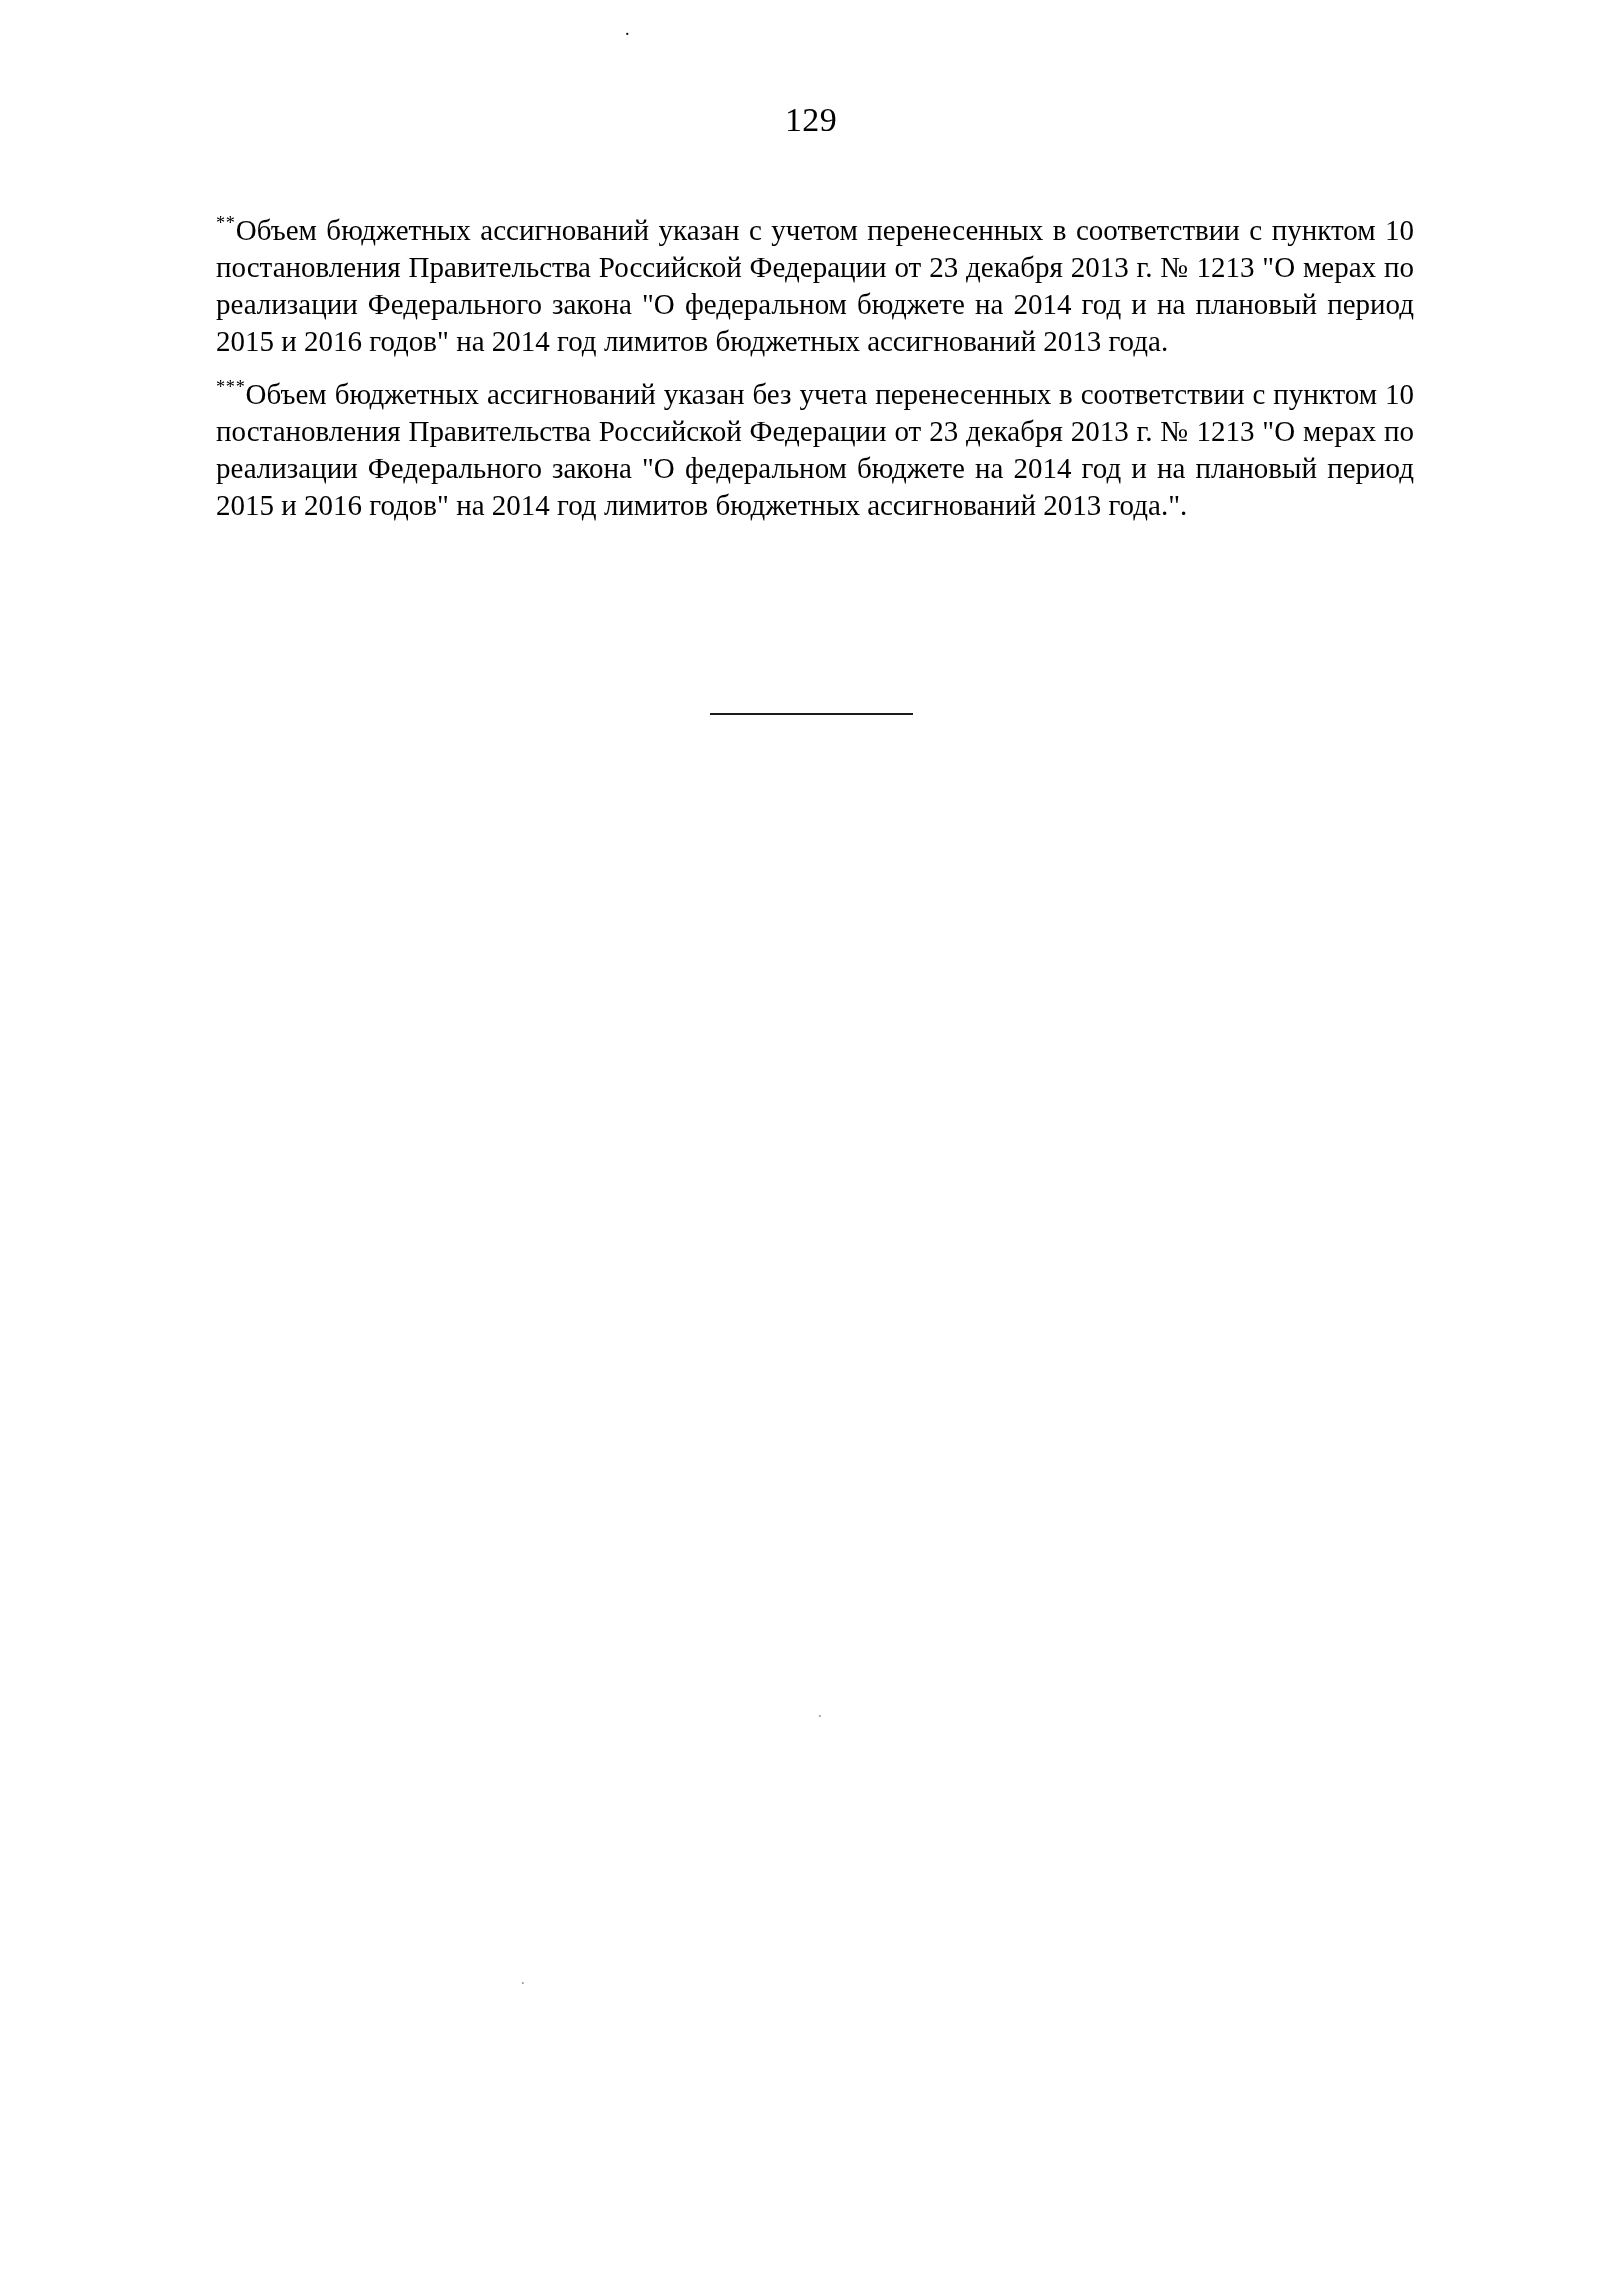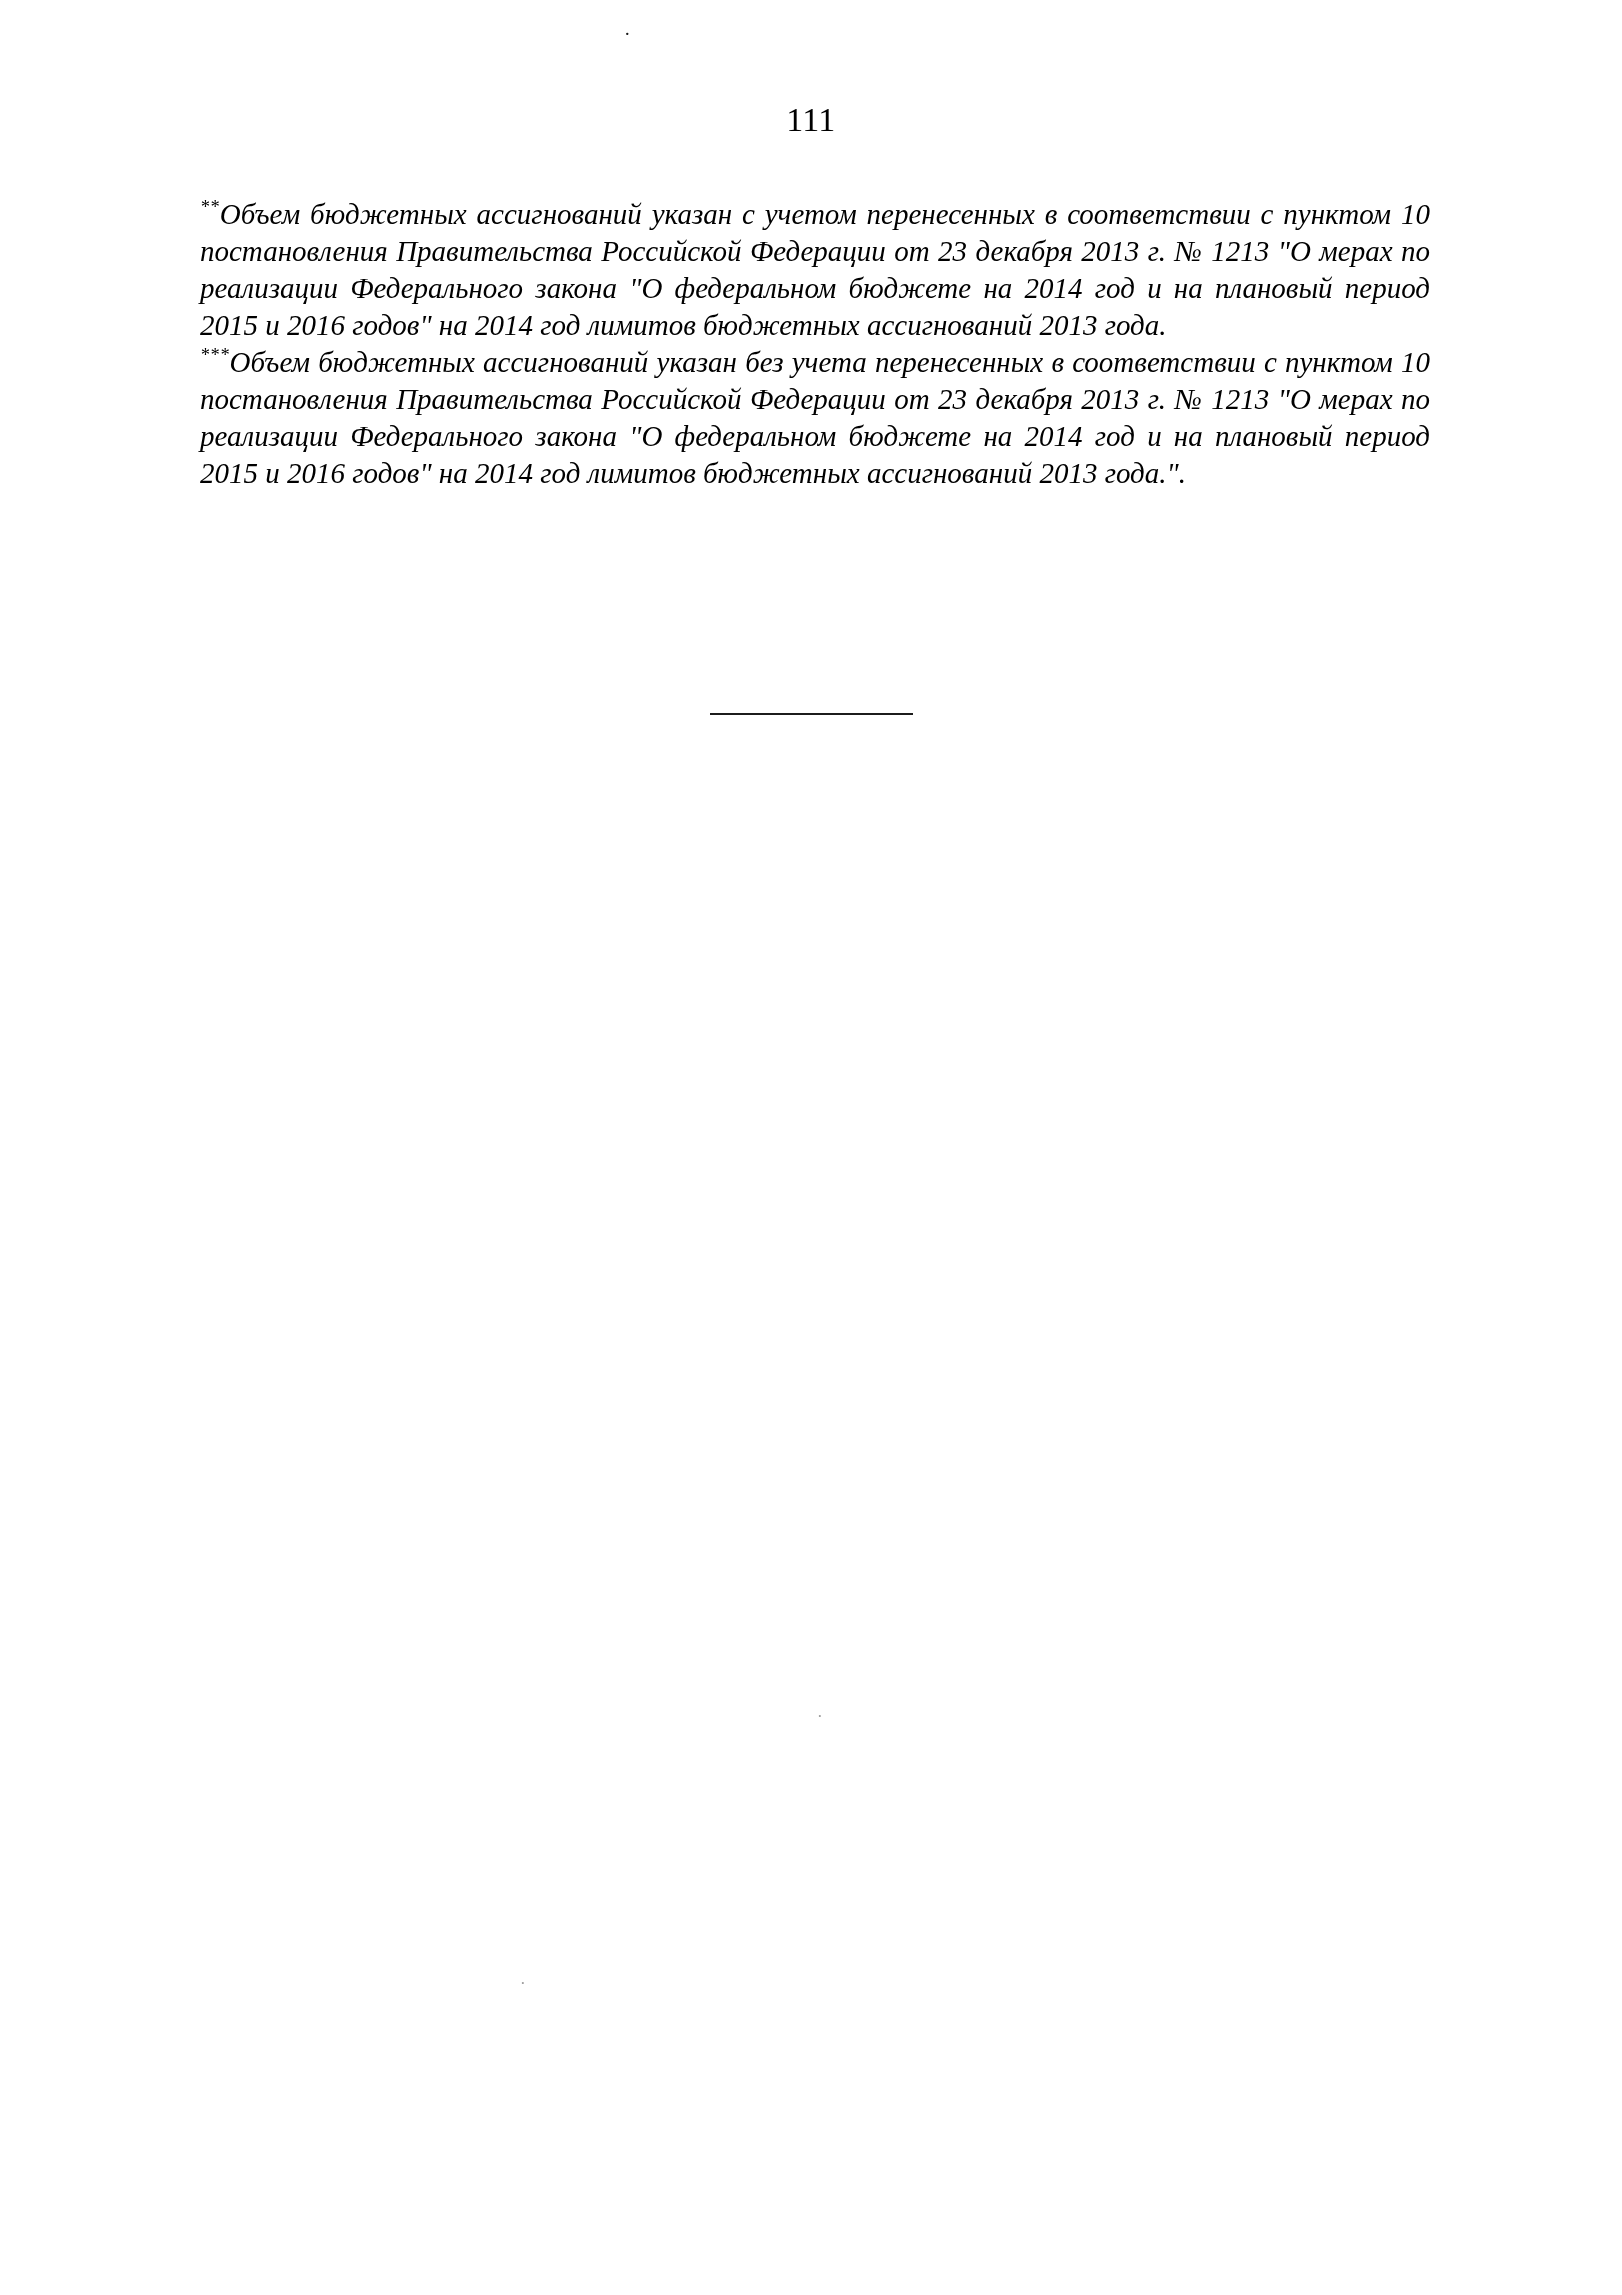--- a/index.html
+++ b/index.html
@@ -37,23 +37,22 @@
     position: absolute;
     left: 200px;
     top: 196px;
     width: 1230px;
   }
   .para {
     font-size: 29px;
     line-height: 37px;
     text-align: justify;
     text-justify: inter-word;
-    margin: 0;
+    margin: 16px;
     hyphens: none;
-    font-style: italic;
   }
   .para + .para {
     margin-top: 0px;
   }
   .para .sup {
     font-size: 18.3px;
     vertical-align: super;
     line-height: 0;
     letter-spacing: 0.7px;
   }
@@ -82,21 +81,21 @@
     line-height: 1;
   }
 </style>
 </head>
 <body>
 
 <div class="page">
 
   <div class="top-dot">·</div>
 
-  <div class="page-number">111</div>
+  <div class="page-number">129</div>
 
   <div class="body-block">
 
     <p class="para">
       <span class="sup">**</span><span>Объем бюджетных ассигнований указан с учетом перенесенных в соответствии с пунктом 10 постановления Правительства Российской Федерации от 23 декабря 2013 г. № 1213 "О мерах по реализации Федерального закона "О федеральном бюджете на 2014 год и на плановый период 2015 и 2016 годов" на 2014 год лимитов бюджетных ассигнований 2013 года.</span>
     </p>
 
     <p class="para">
       <span class="sup">***</span><span>Объем бюджетных ассигнований указан без учета перенесенных в соответствии с пунктом 10 постановления Правительства Российской Федерации от 23 декабря 2013 г. № 1213 "О мерах по реализации Федерального закона "О федеральном бюджете на 2014 год и на плановый период 2015 и 2016 годов" на 2014 год лимитов бюджетных ассигнований 2013 года.".</span>
     </p>

